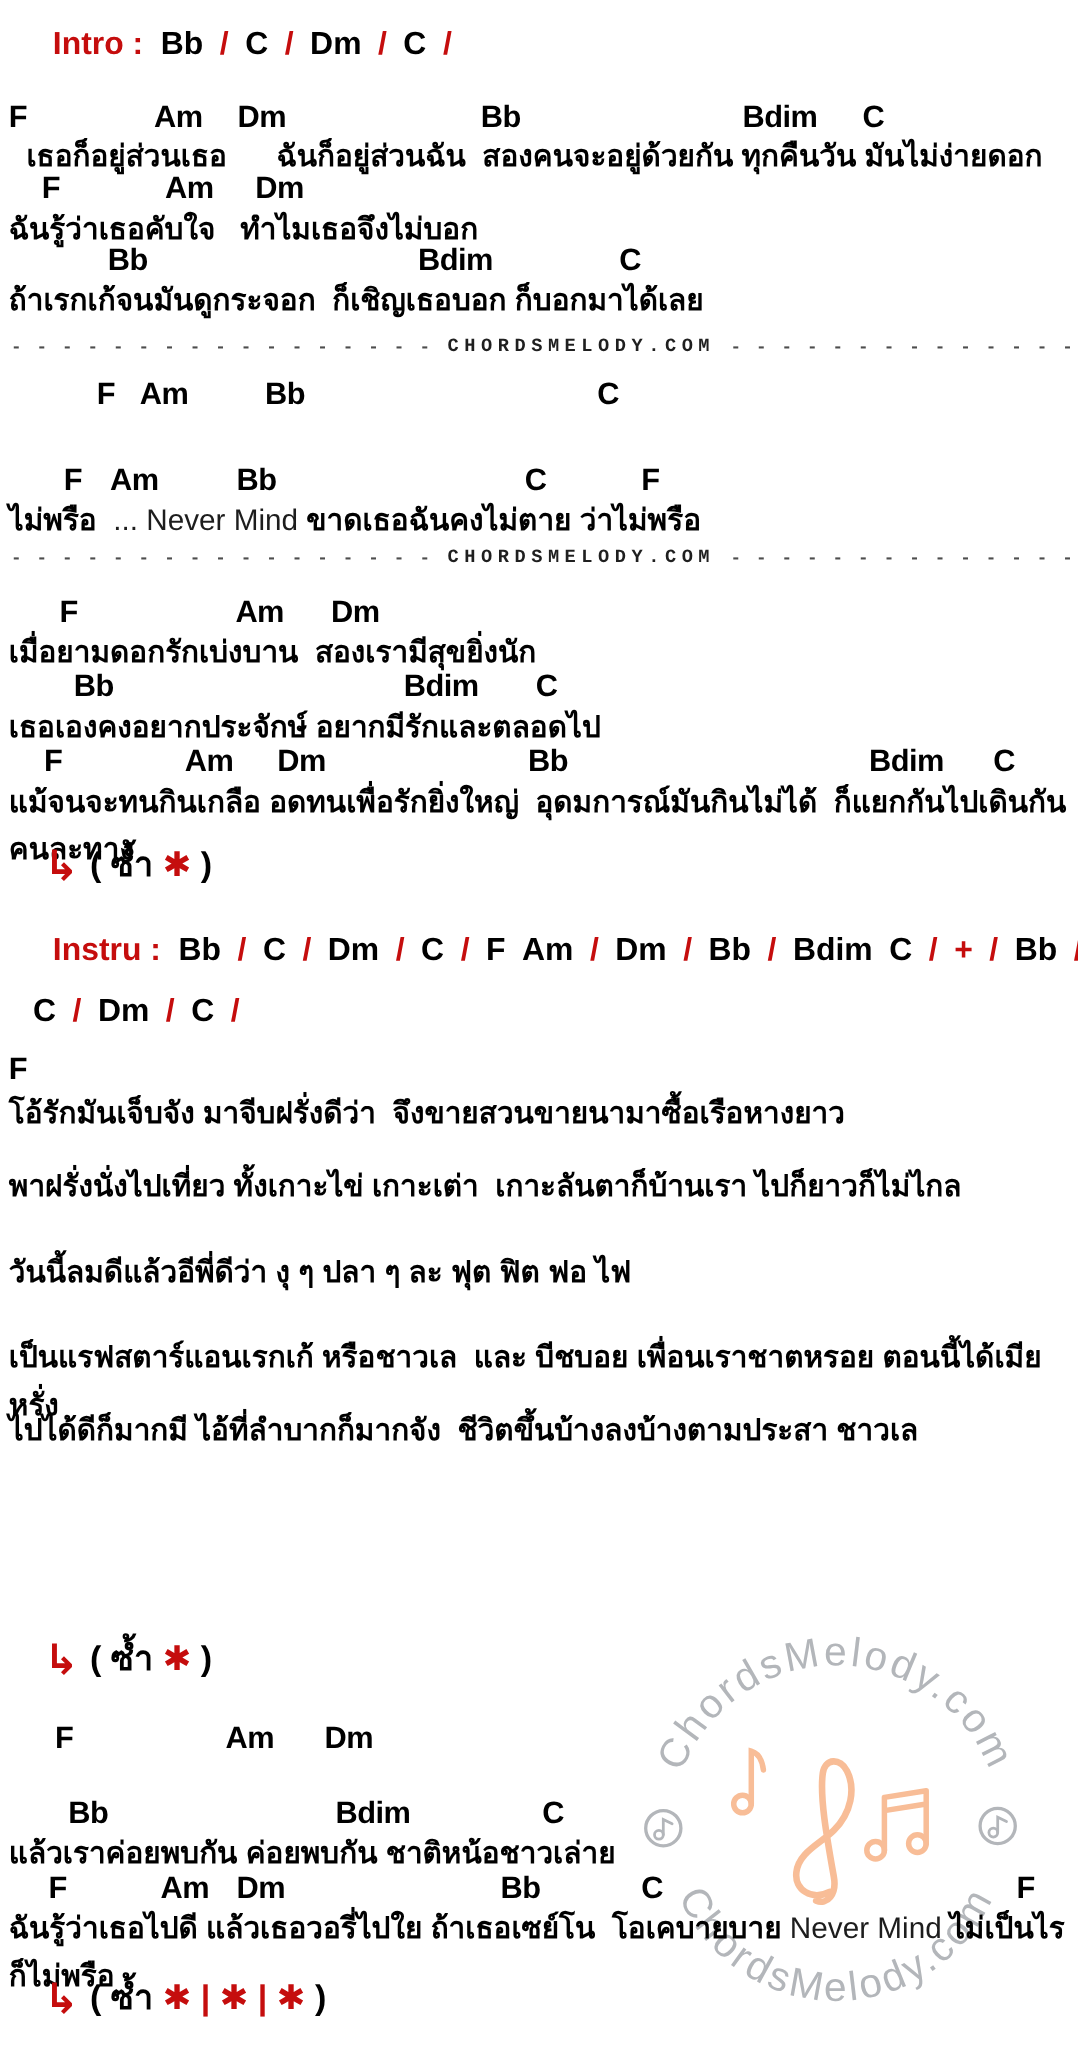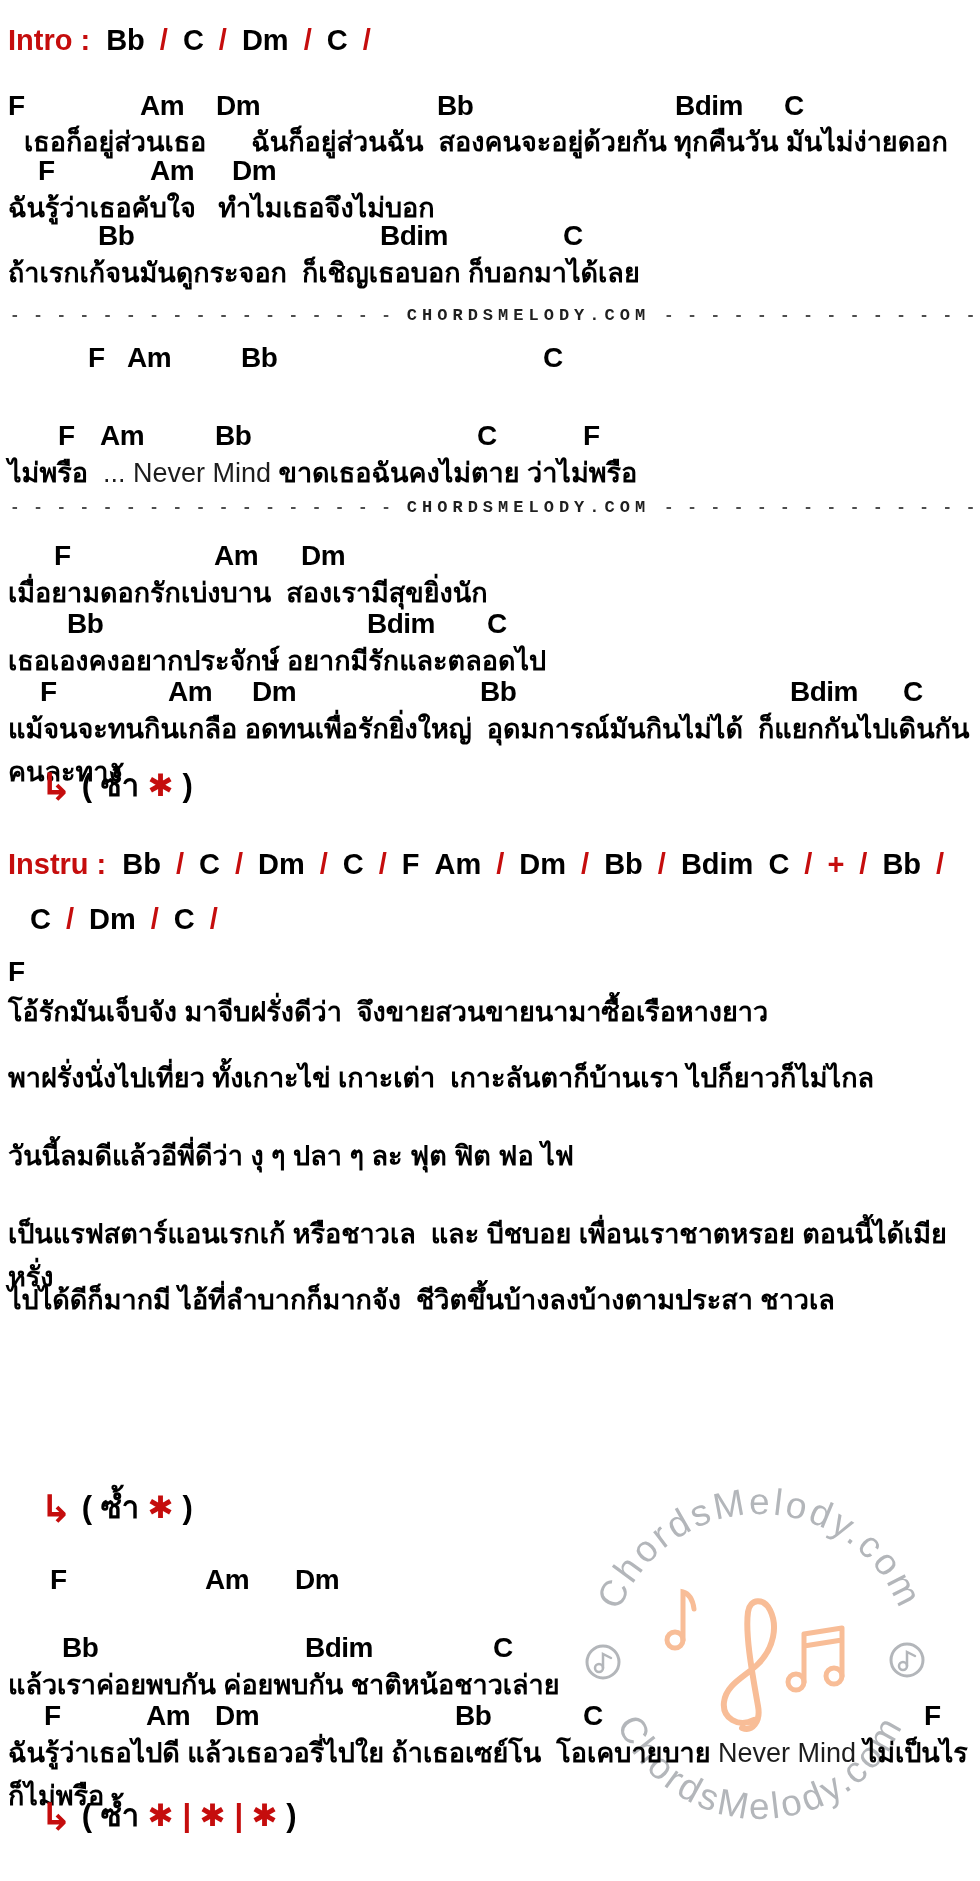--- a/index.html
+++ b/index.html
@@ -6,21 +6,21 @@
   body{width:980px;height:1881px;position:relative;overflow:hidden;
        font-family:"Liberation Sans","DejaVu Sans",sans-serif;color:#000;}
   #sheet{position:absolute;inset:0;z-index:2;}
   .row{position:absolute;left:0;width:980px;white-space:pre;}
   .chords{height:34px;}
   .chord{position:absolute;top:0;font-weight:700;font-size:28px;color:#000;letter-spacing:-0.5px;}
   .lyric{left:8px;font-size:27px;font-weight:600;white-space:pre-wrap;width:966px;}
   .lyric .light{font-weight:400;color:#1d1d1d;}
   .red{color:var(--red,#c50d0d);}
   .seq{font-size:29px;font-weight:700;}
-  .seq .seqlabel{color:var(--red,#c50d0d);margin-right:16px;}
+  .seq .seqlabel{color:var(--red,#c50d0d);margin-right:16px;margin-left:40px;}
   .seq .tok{margin-right:15px;}
   .sep{left:10px;width:872px;display:flex;align-items:center;
        font-family:"Liberation Mono","DejaVu Sans Mono",monospace;}
   .sep .dashes{flex:0 0 auto;font-size:16px;font-weight:700;color:#4d4d4d;letter-spacing:2px;}
   .sep .seplbl{flex:0 0 auto;margin:0 14px;font-size:17px;font-weight:700;color:#1f1f1f;letter-spacing:5px;}
   .repeat{left:40px;font-size:31px;font-weight:700;}
   .repeat .arrow{font-size:38px;font-weight:700;margin-right:10px;vertical-align:-4px;}
   .watermark{position:absolute;left:578px;top:1482px;z-index:1;}
   .watermark text{font-family:"Liberation Sans","DejaVu Sans",sans-serif;}
 </style>

